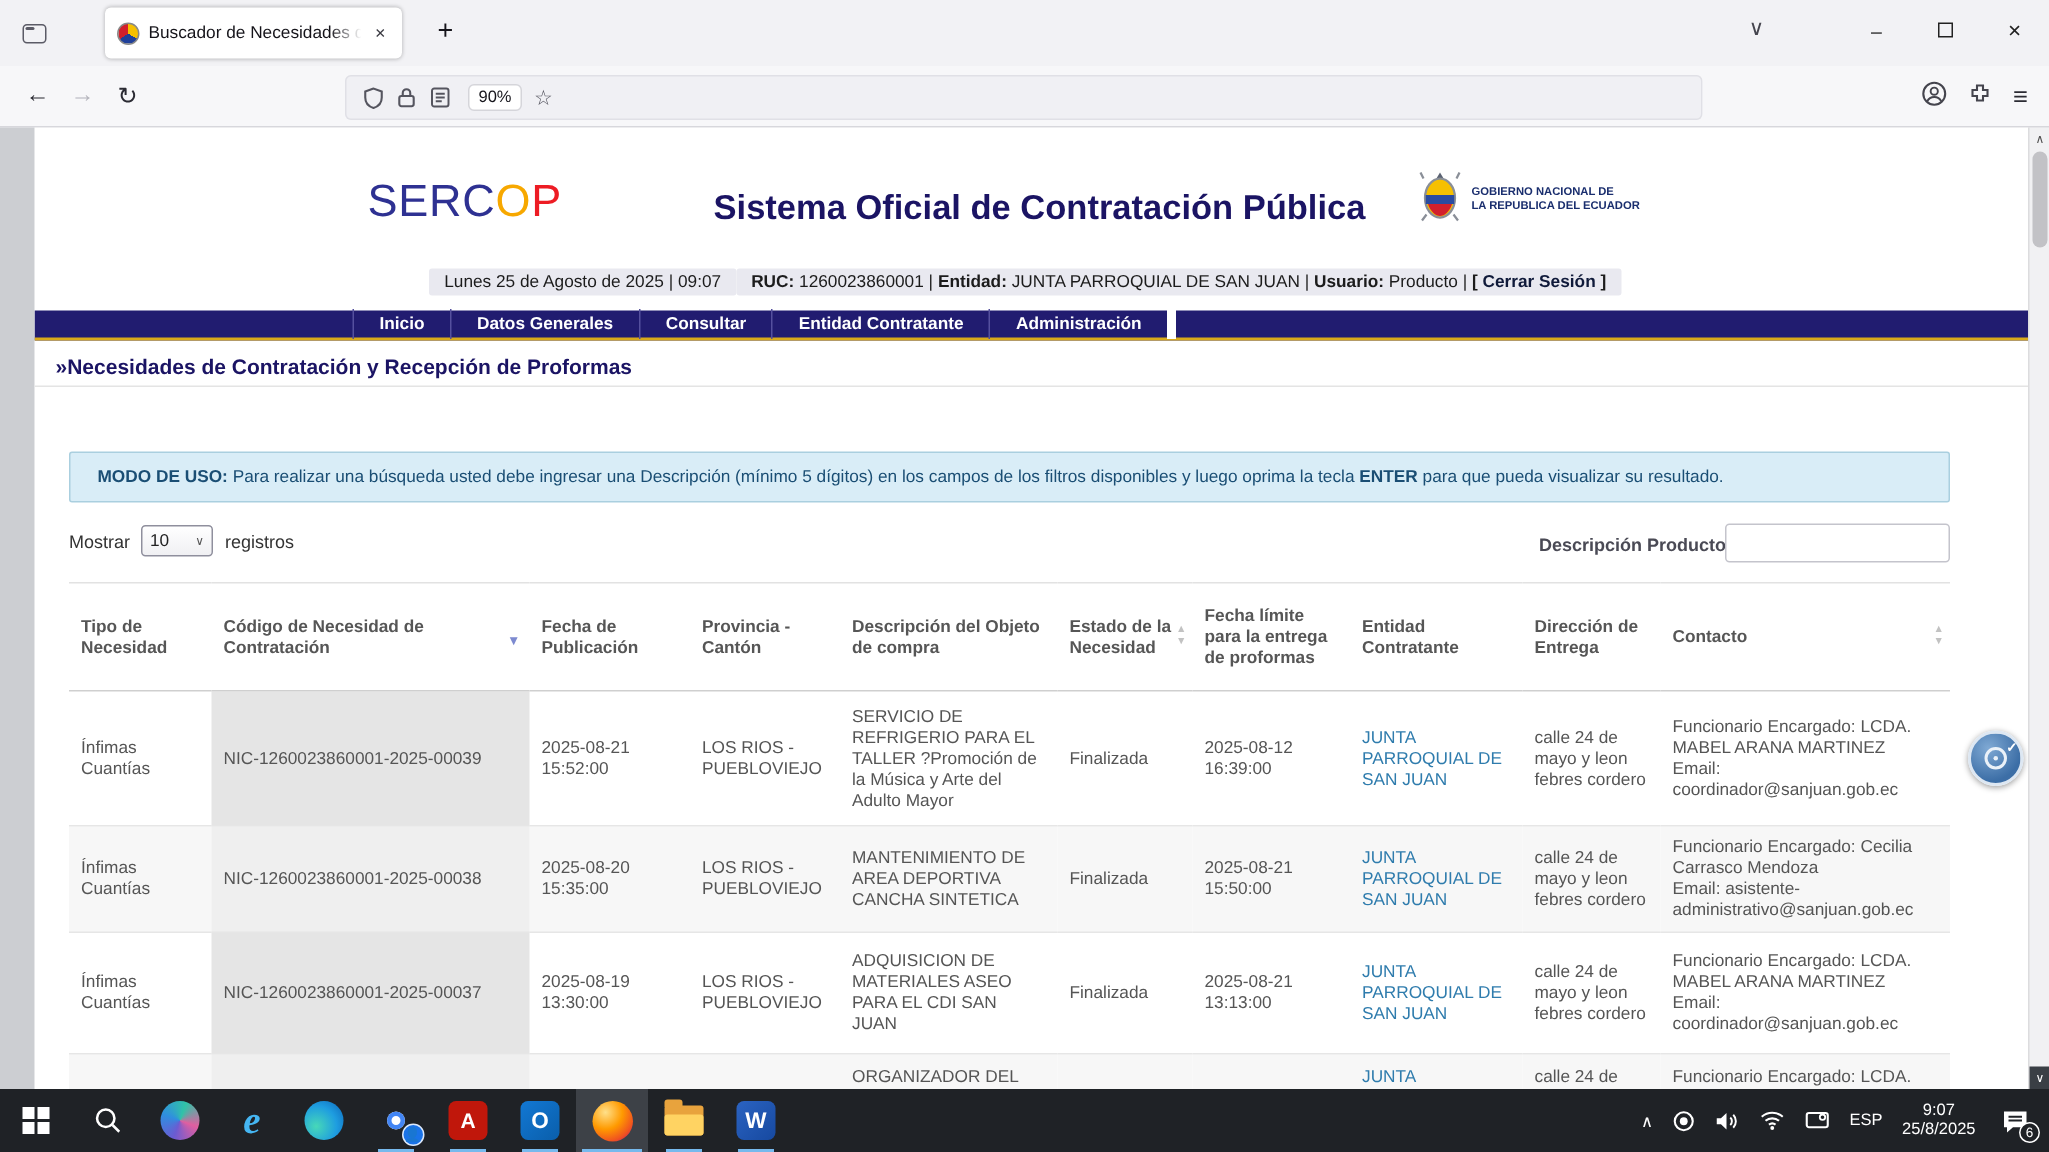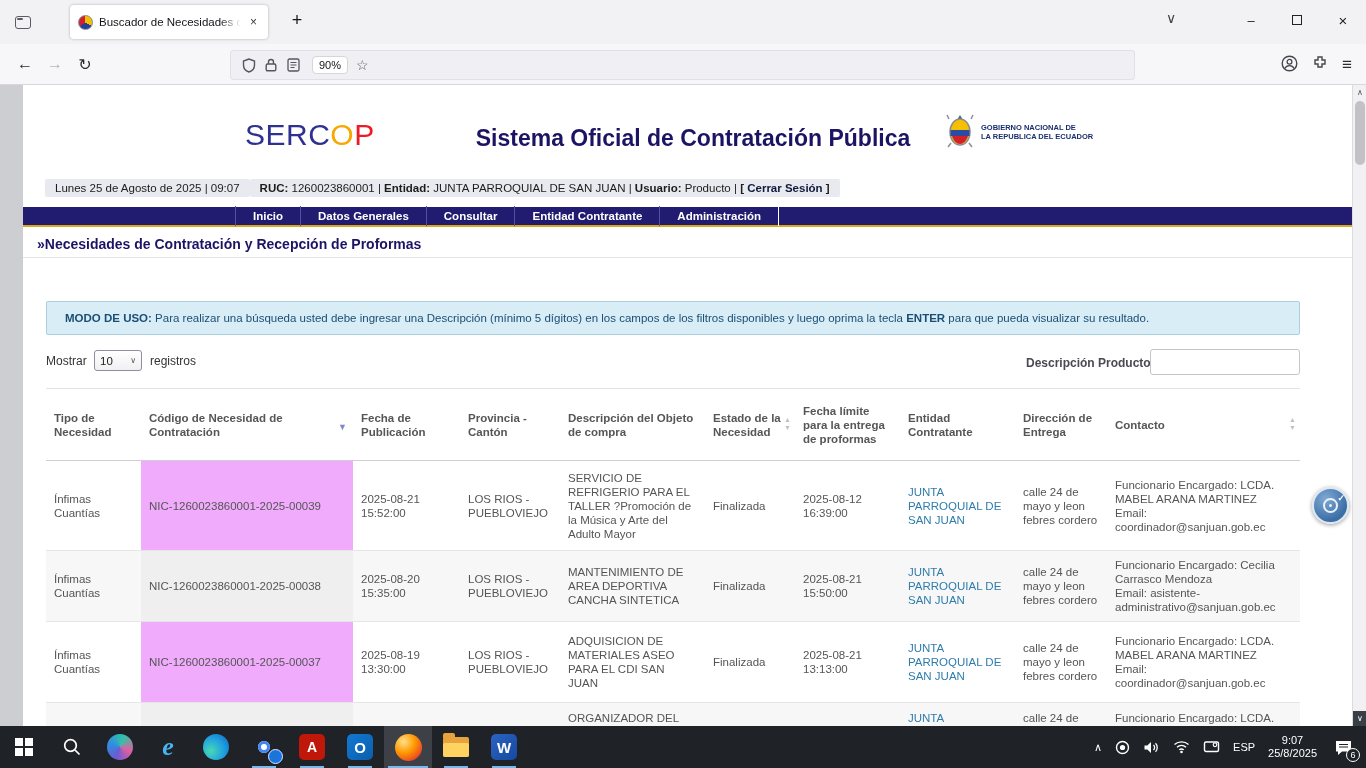--- a/index.html
+++ b/index.html
@@ -44,30 +44,30 @@
   
   .viewport{position:absolute;top:85px;left:0;right:0;bottom:42px;background:#ccced2}
   .page{position:absolute;left:23px;right:14px;top:0;bottom:0;background:#fff;overflow:hidden}
 
   .sercop{position:absolute;left:222px;top:33px;font-size:30px;font-weight:400;letter-spacing:.5px}
   .sercop .b{color:#2e3192}.sercop .o{color:#f7a800}.sercop .r{color:#ed1c24}
   .sitetitle{position:absolute;left:330px;top:40px;width:680px;text-align:center;font-size:23px;font-weight:bold;color:#1b1464}
   .govlogo{position:absolute;left:922px;top:28px;display:flex;align-items:center;gap:6px}
   .govtext{font-size:7.5px;font-weight:bold;color:#1a2e6e;line-height:9px}
 
-  .statusbar{position:absolute;left:0;right:0;top:92px;height:22px;display:flex;justify-content:flex-start;align-items:center}
+  .statusbar{position:absolute;left:0;right:0;top:92px;height:22px;display:flex;justify-content:center;align-items:center}
   .pill{background:#e9e9f0;border-radius:2px;font-size:11.5px;color:#1c1c1c;padding:3px 10px;white-space:nowrap}
   .pill.l{margin-left:22px}.pill.r{margin-right:30px}
   .pill b{font-weight:bold}
   .logout{font-weight:bold;color:#101a3a}
 
   .navbar{position:absolute;left:0;right:0;top:122px;height:20px;background:#211c70;border-bottom:2px solid #d9a91a;
           display:flex;align-items:center;padding-left:212px}
   .navitem{color:#fff;font-size:11.5px;font-weight:bold;padding:0 17px;height:20px;line-height:20px;border-left:1px solid #55509e}
-  .navitem:last-child{border-right:1px solid #ffffff}
+  .navitem:last-child{border-right:6px solid #ffffff}
 
   .ptitle{position:absolute;left:14px;top:151px;font-size:14px;font-weight:bold;color:#1b1464}
   .prule{position:absolute;left:0;right:0;top:172px;border-top:1px solid #e4e4e4}
 
   .notice{position:absolute;left:23px;top:216px;width:1254px;height:34px;background:#d9edf7;border:1px solid #aacfdf;
           border-radius:2px;font-size:11.5px;color:#1a4e74;line-height:32px;padding-left:18px;white-space:nowrap;overflow:hidden}
   .notice b{font-weight:bold}
 
   .controls{position:absolute;left:23px;top:264px;width:1254px;height:30px;font-size:12px;color:#333}
   .mostrar{position:absolute;left:0;top:5px}
@@ -82,21 +82,21 @@
 
   table.grid{position:absolute;left:23px;top:303px;width:1254px;border-collapse:collapse;table-layout:fixed;
              font-size:11.5px;color:#555}
   .grid th{font-weight:bold;color:#565656;text-align:left;vertical-align:middle;padding:6px 8px;line-height:14px;
            border-top:1px solid #e2e2e2;border-bottom:1px solid #cfcfcf;position:relative}
   .grid td{vertical-align:middle;padding:5px 8px;line-height:14px;border-bottom:1px solid #e6e6e6}
   .grid thead tr{height:72px}
   .grid tr.r0{height:90px}.grid tr.r1{height:71px}.grid tr.r2{height:81px}.grid tr.r3{height:96px}
   .grid tr.r3 td{vertical-align:top;padding-top:8px}
   .grid tbody tr.str{background:#f7f7f7}
-  .grid td.csort{background:#f0abfc}
+  .grid td.csort{background:#e5e5e5}
   .grid tr.str td.csort{background:#efefef}
   .sorticon{position:absolute;right:6px;top:50%;margin-top:-5px;font-size:9px;color:#7d8ad0}
   .sortboth{position:absolute;right:4px;top:50%;margin-top:-9px;font-size:7px;color:#c2c2c2;line-height:8px;text-align:center}
   .entlink{color:#2f7cad}
 
   .fwidget{position:absolute;left:1312px;top:402px;width:37px;height:37px;border-radius:50%;
            background:radial-gradient(circle at 35% 30%,#7fa9d4,#3c6ea6 70%);border:2px solid #dde7f2;
            box-shadow:0 1px 4px rgba(0,0,0,.4);display:flex;align-items:center;justify-content:center}
   .fwidget .eye{width:15px;height:15px;border:2px solid #eaf1f8;border-radius:50%;position:relative}
   .fwidget .eye::after{content:"";position:absolute;left:4px;top:4px;width:3px;height:3px;background:#eaf1f8;border-radius:50%}

